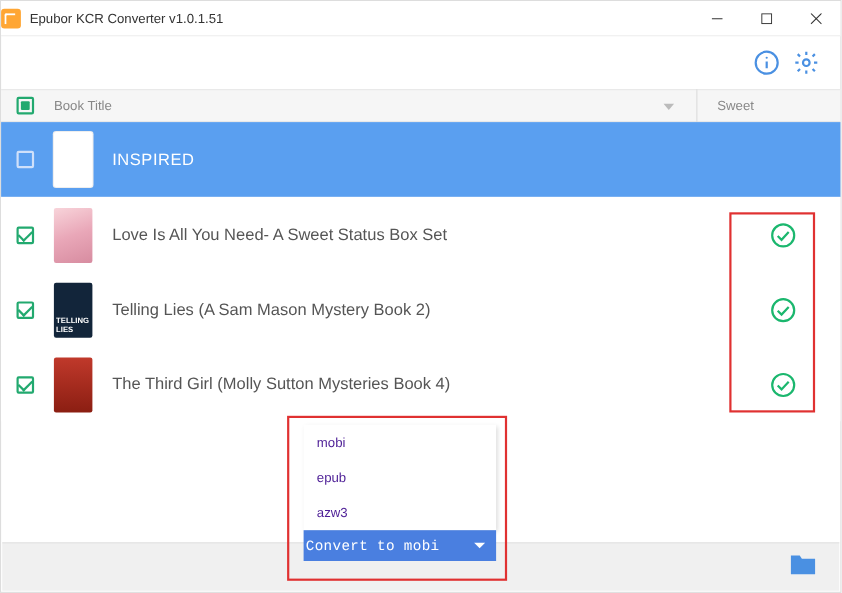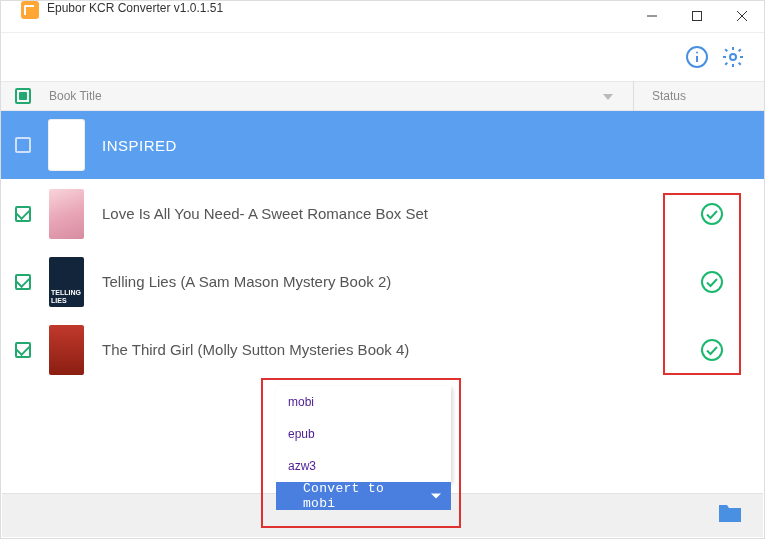--- a/index.html
+++ b/index.html
@@ -14,22 +14,22 @@
     .window {
       width: 765px;
       height: 539px;
       background: #fff;
       border: 1px solid #ddd;
       position: relative;
     }
     .titlebar {
       height: 32px;
       display: flex;
-      align-items: flex-start;
-      padding: 0 0 0 20px;
+      align-items: center;
+      padding: 0 0 0 0;
       background: #fff;
       border-bottom: 1px solid #eee;
     }
     .app-icon {
       width: 18px;
       height: 18px;
       background: #ffa634;
       border-radius: 3px;
       margin-right: 8px;
       position: relative;
@@ -185,21 +185,21 @@
       padding: 0 12px;
       color: #4c1d95;
       font-size: 12px;
       cursor: default;
     }
     .convert-btn {
       height: 28px;
       background: #4a7fe0;
       color: #fff;
       display: flex; align-items: center;
-      padding: 0 27px;
+      padding: 0 2px;
       font-family: "Courier New", monospace;
       font-size: 13px;
       letter-spacing: 0.3px;
       position: relative;
     }
     .convert-btn .arrow {
       position: absolute;
       right: 10px; top: 50%;
       transform: translateY(-50%);
       width: 0; height: 0;
@@ -273,37 +273,37 @@
     <div class="col-title">
       <span>Book Title</span>
       <span class="sort-icon">
         <svg width="10" height="6">
             <path d="M0 0 L10 0 L5 6 Z" fill="#bbb"></path>
           </svg>
       </span>
     </div>
     <div class="col-divider"></div>
     <div class="col-status">
-      <span>Status</span>
+      <span>Sweet</span>
     </div>
   </div>
 
   <div class="book-list">
 
     <div class="row selected">
       <div class="chk"></div>
       <div class="thumb inspired"></div>
       <div class="book-name">INSPIRED</div>
       <div class="status-cell"></div>
     </div>
 
     <div class="row">
       <div class="chk checked"></div>
       <div class="thumb romance"></div>
-      <div class="book-name">Love Is All You Need- A Sweet Romance Box Set</div>
+      <div class="book-name">Love Is All You Need- A Sweet Status Box Set</div>
       <div class="status-cell">
         <span class="status-ok">
           <svg width="24" height="24" viewBox="0 0 24 24" fill="none" stroke="#1bb76e" stroke-width="2">
               <circle cx="12" cy="12" r="10"></circle>
               <path d="M7 12.5 L10.5 16 L17 9"></path>
             </svg>
         </span>
       </div>
     </div>
 

